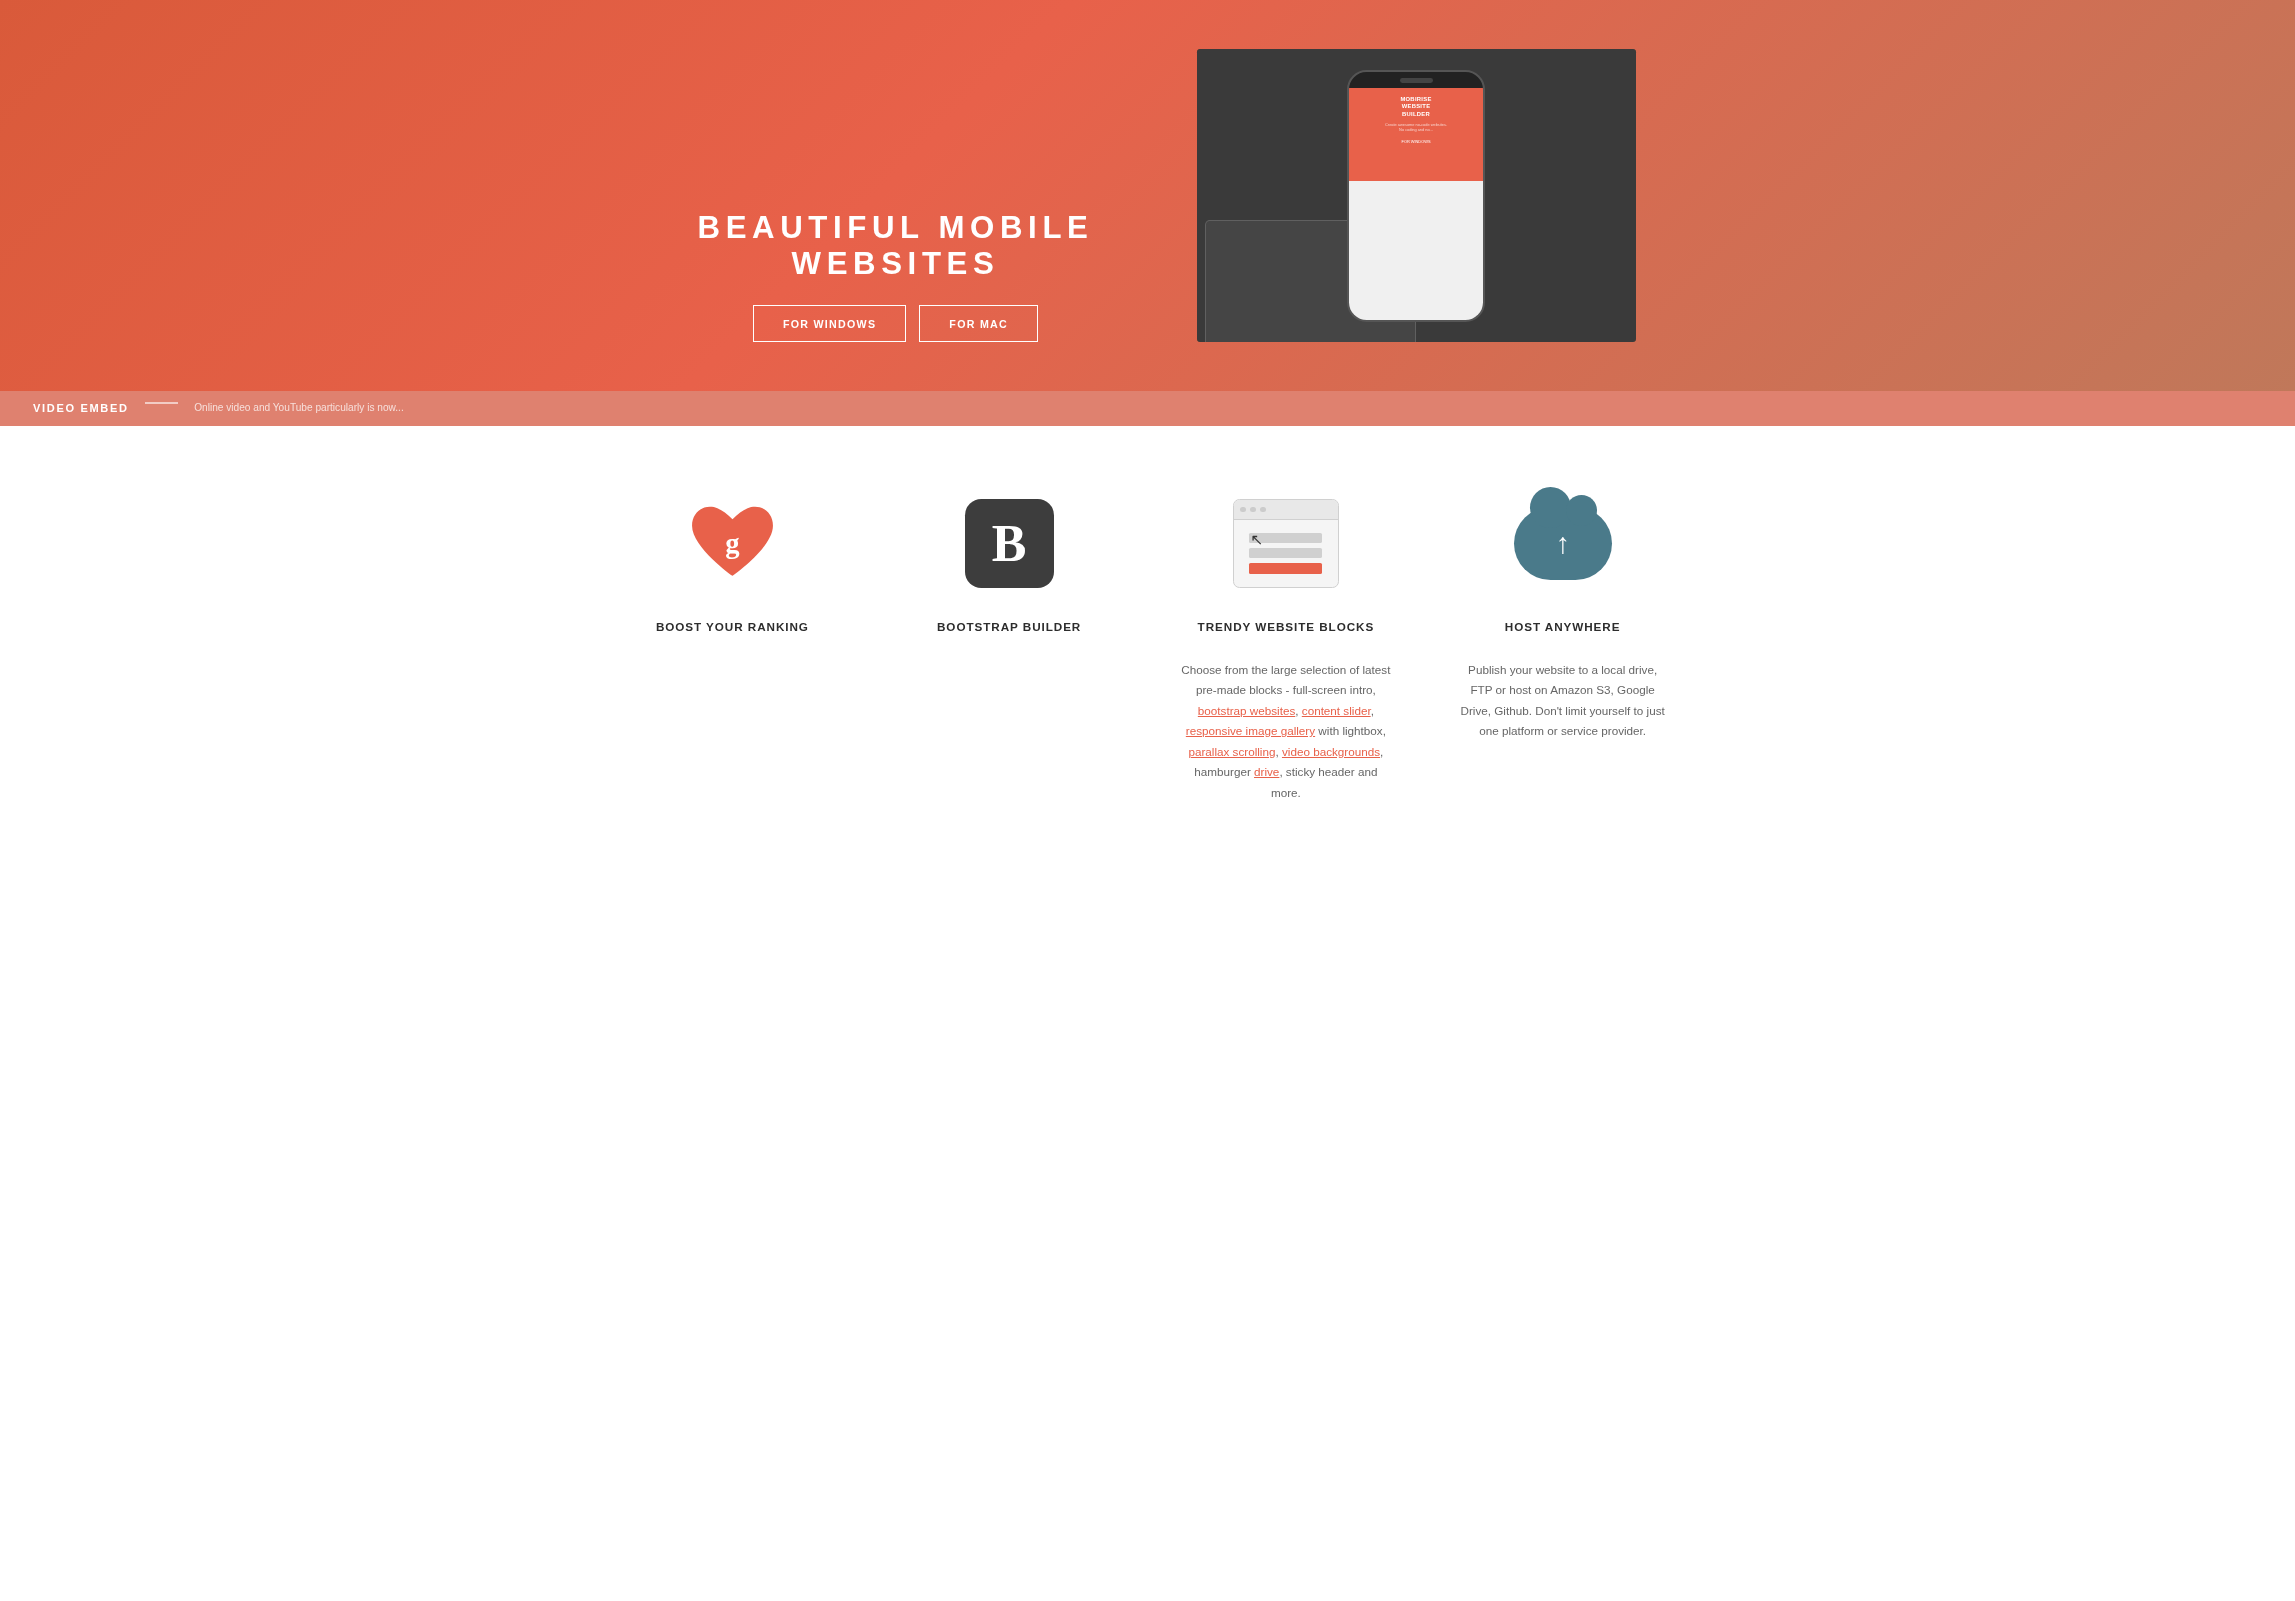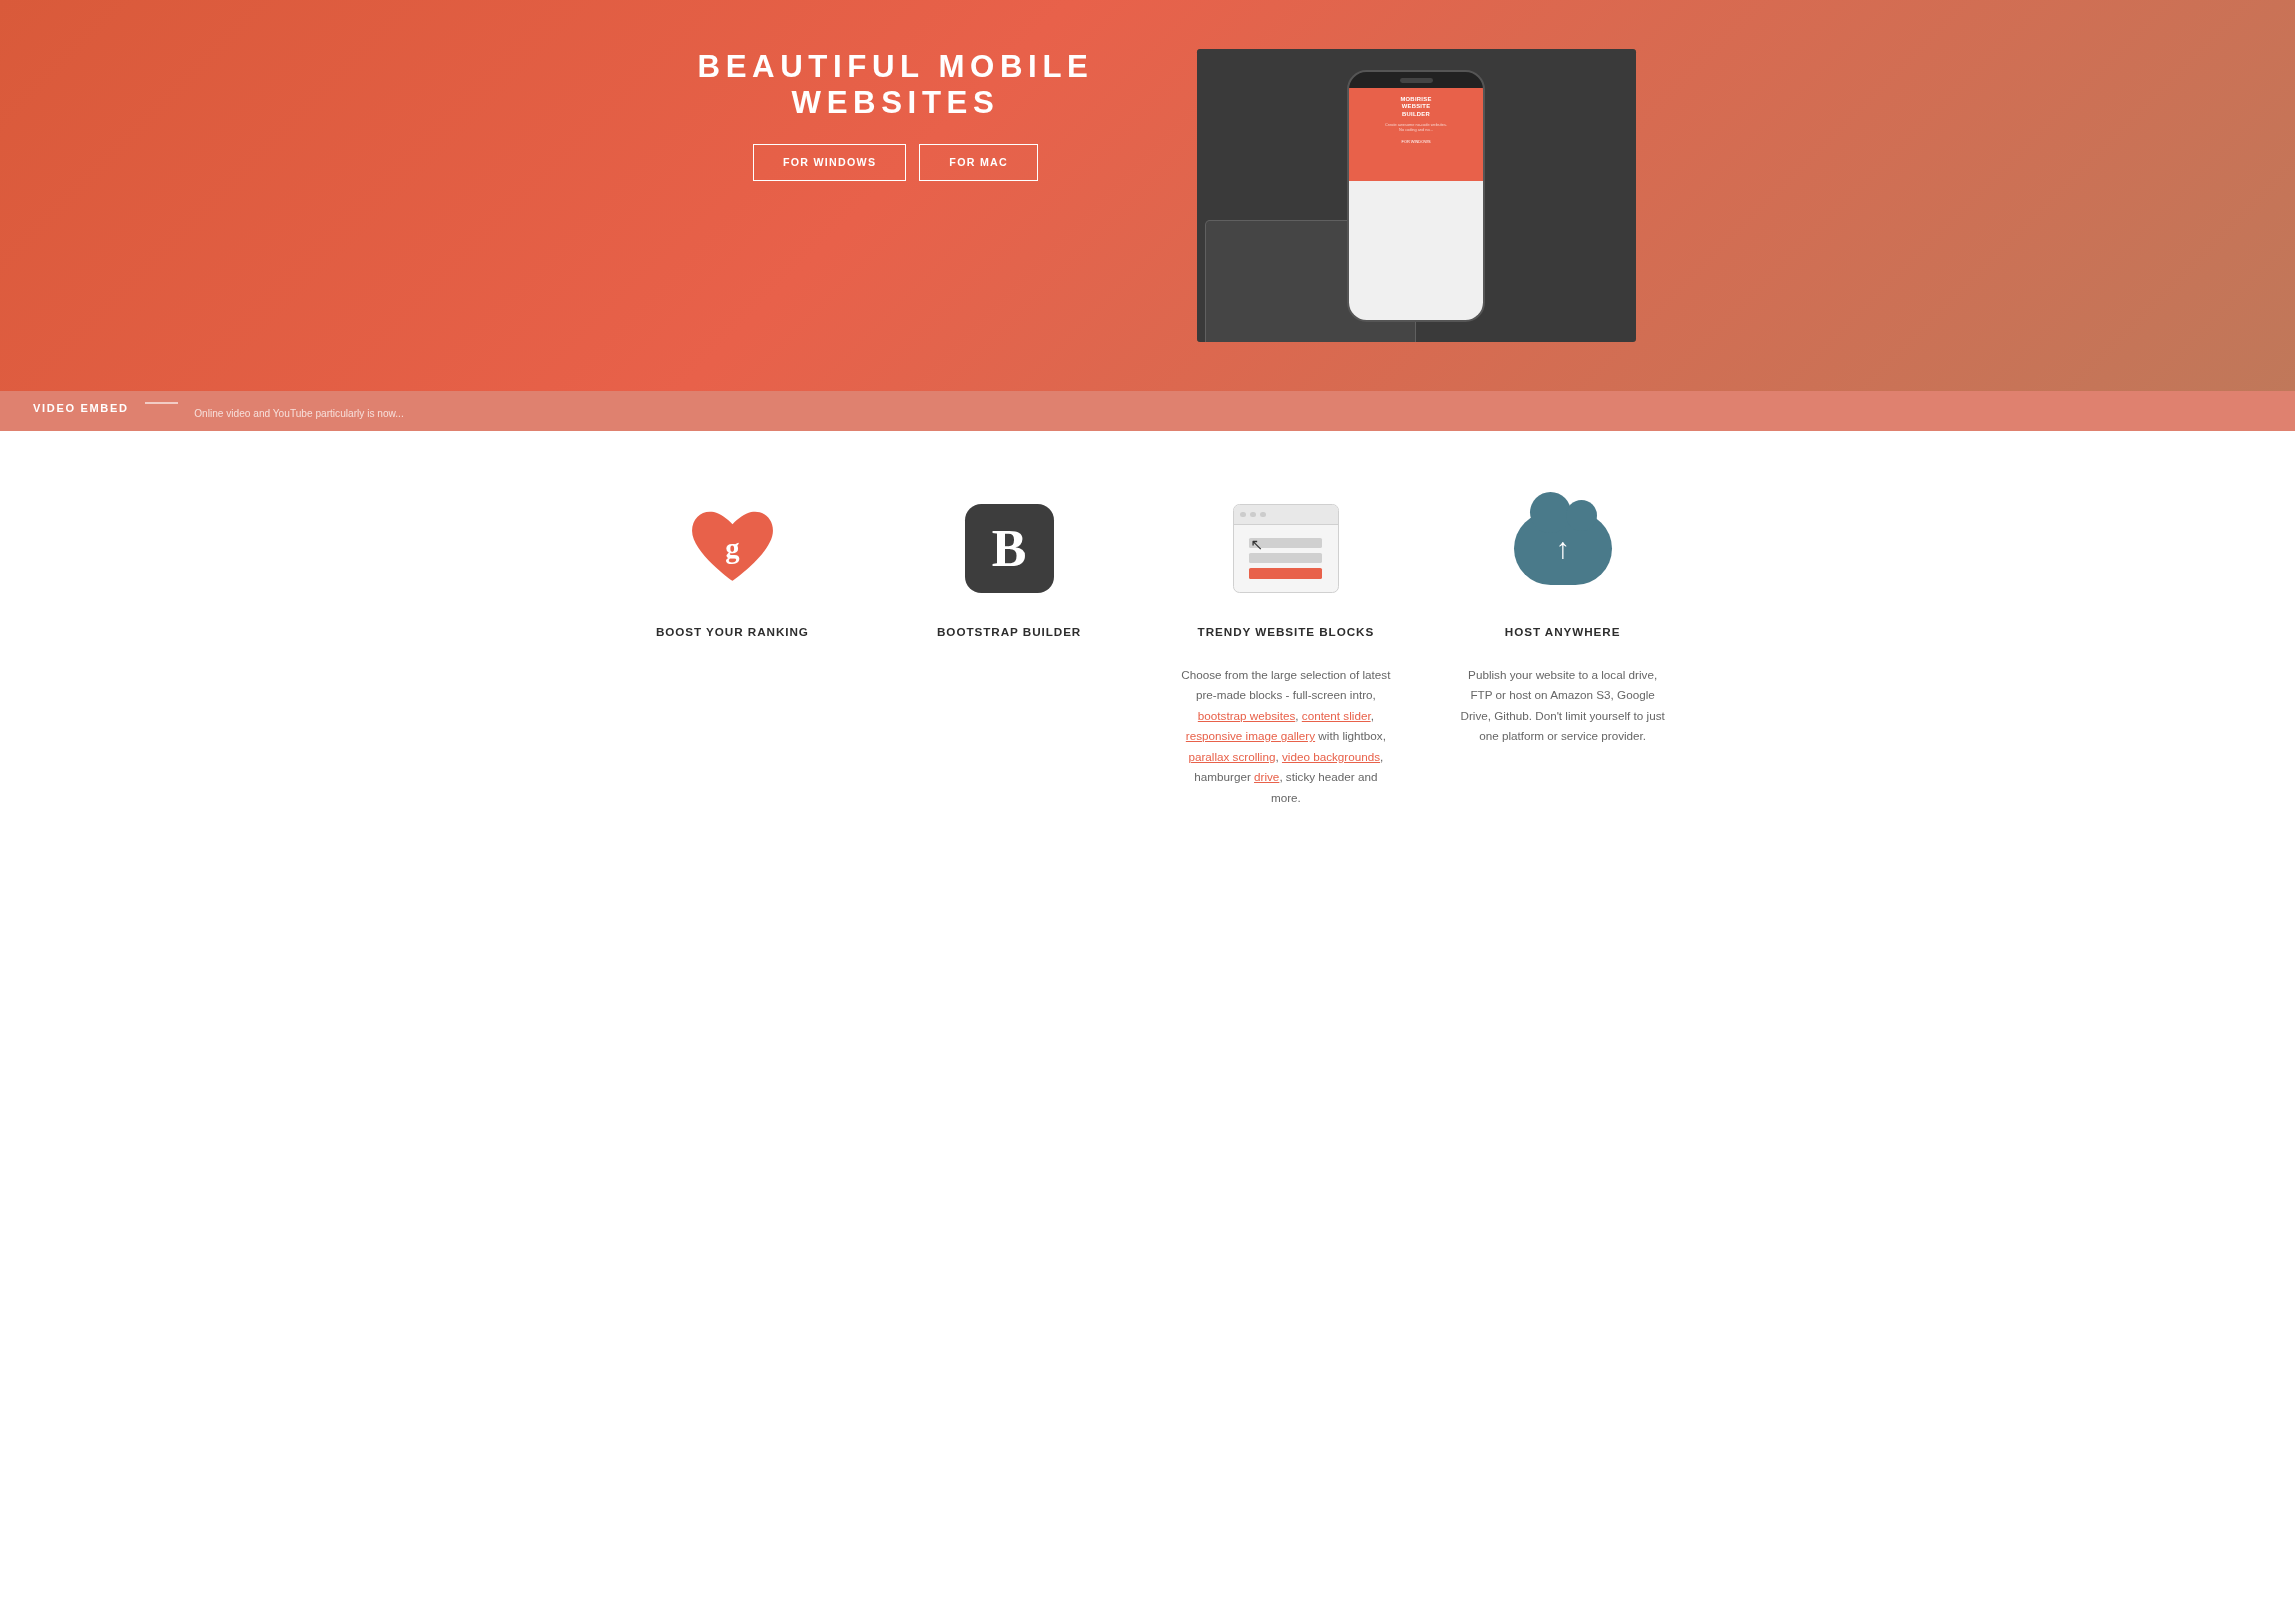--- a/index.html
+++ b/index.html
@@ -21,21 +21,21 @@
       z-index: 0;
     }
     .hero-content {
       position: relative;
       z-index: 2;
       display: flex;
       width: 100%;
       max-width: 1074px;
       margin: 0 auto;
       padding: 49px 33px;
-      align-items: flex-start;
+      align-items: flex-end;
       gap: 49px;
     }
     .hero-text {
       flex: 0 0 50%;
       color: #fff;
       text-align: center;
     }
     .hero-title {
       font-size: 2.4rem;
       font-weight: 700;
@@ -156,21 +156,20 @@
       text-transform: uppercase;
     }
     .video-embed-line {
       width: 33px;
       height: 1.6px;
       background: rgba(255,255,255,0.6);
     }
     .video-embed-desc {
       color: rgba(255,255,255,0.75);
       font-size: 0.78rem;
-      margin-top: 6px;
     }
 
     
     .features {
       background: #fff;
       padding: 65px 33px 49px;
     }
     .features-grid {
       display: grid;
       grid-template-columns: repeat(4, 1fr);

